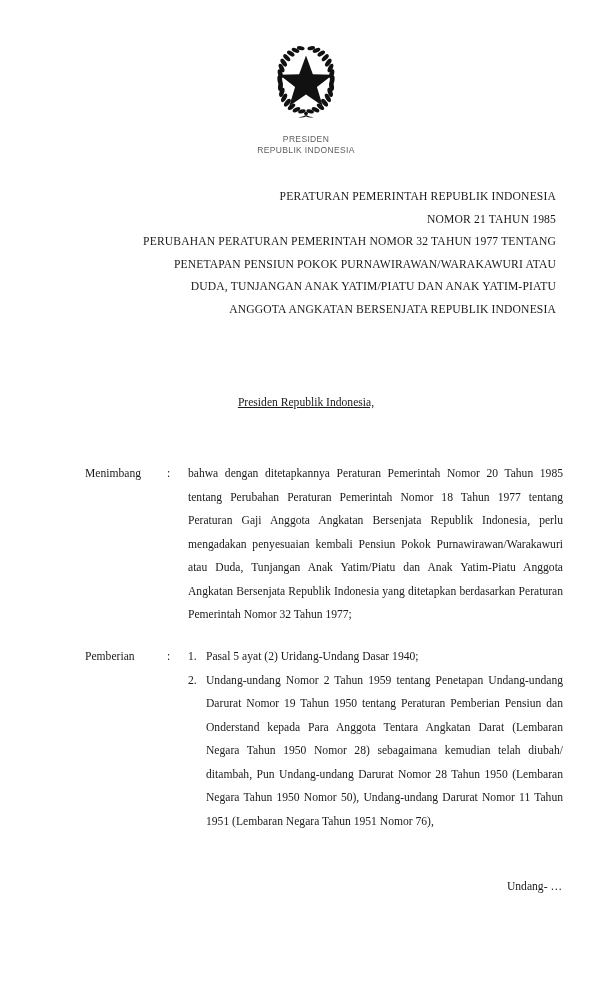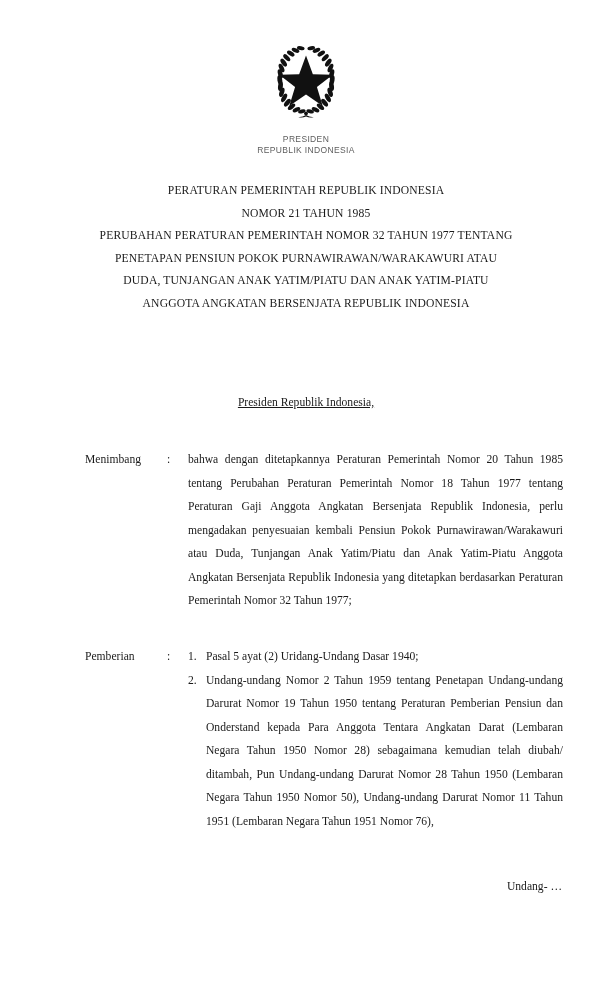--- a/index.html
+++ b/index.html
@@ -44,24 +44,24 @@
     letter-spacing: 0.35px;
     line-height: 11px;
     color: #5d5d5d;
     text-transform: uppercase;
   }
   .emblem-caption div { white-space: nowrap; }
 
   
   .title-block {
     position: absolute;
-    top: 180px;
+    top: 186px;
     left: 56px;
     width: 500px;
-    text-align: center;
+    text-align: right;
   }
   .title-line {
     font-size: 11.6px;
     line-height: 22.6px;
     letter-spacing: 0.15px;
     white-space: nowrap;
   }
 
   
   .opening {
@@ -75,21 +75,21 @@
     text-decoration: underline;
   }
 
   
   .clause {
     position: absolute;
     left: 85px;
     width: 478px;
     font-size: 11.6px;
   }
-  #clause-menimbang { top: 448px; }
+  #clause-menimbang { top: 462px; }
   #clause-mengingat { top: 645px; }
 
   .clause-row {
     display: flex;
     align-items: flex-start;
   }
   .clause-label {
     width: 82px;
     flex: 0 0 82px;
     line-height: 23.5px;

